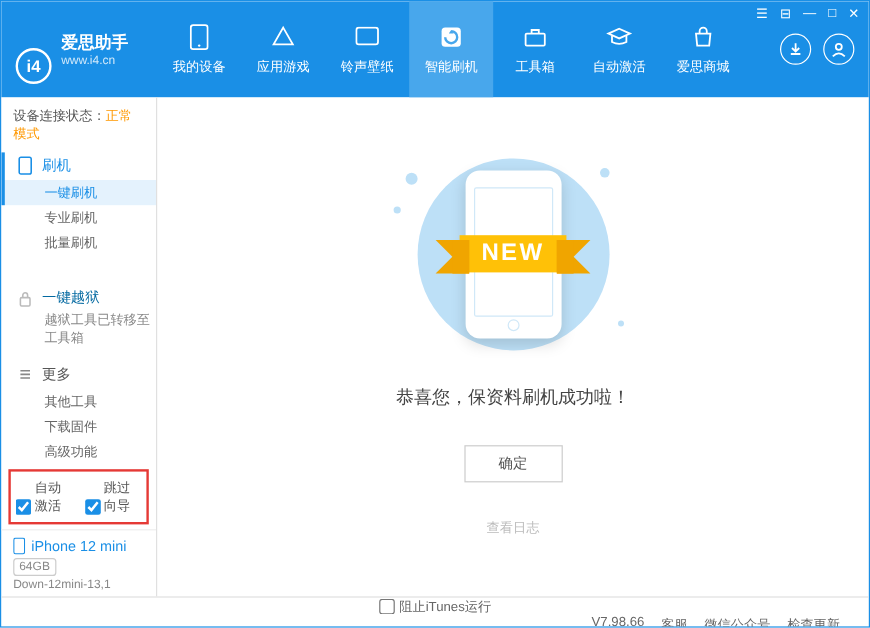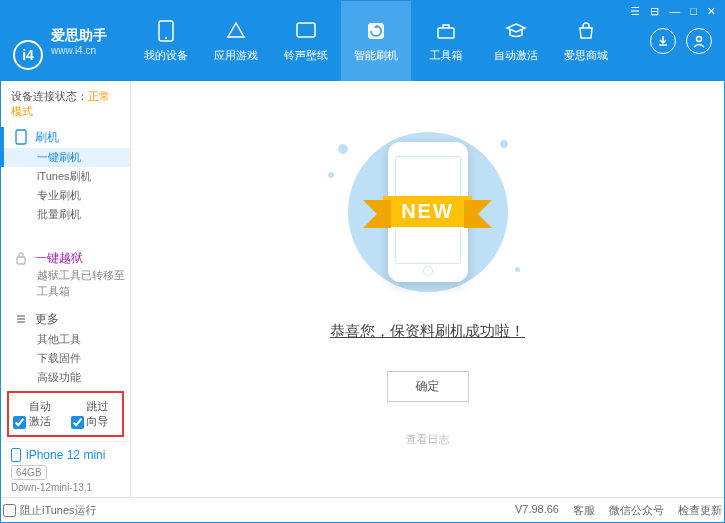--- a/index.html
+++ b/index.html
@@ -43,25 +43,25 @@
 .illus { width: 200px; height: 160px; position: relative; display: flex; align-items: center; justify-content: center; }
 .bg-circle { width: 160px; height: 160px; background: #bde0f7; border-radius: 50%; position: absolute; }
 .dot { position: absolute; border-radius: 50%; background: #bde0f7; }
 .phone { width: 80px; height: 140px; background: #fff; border-radius: 12px; position: relative; z-index: 2; box-shadow: 0 4px 12px rgba(0,0,0,0.15); }
 .phone::before { content: ""; position: absolute; top: 14px; left: 7px; right: 7px; bottom: 18px; border: 1px solid #d0e8f8; border-radius: 2px; }
 .phone::after { content: ""; position: absolute; bottom: 6px; left: 50%; transform: translateX(-50%); width: 8px; height: 8px; border: 1px solid #d0e8f8; border-radius: 50%; }
 .ribbon { position: absolute; z-index: 3; background: #ffc107; color: #fff; font-weight: bold; font-size: 20px; padding: 4px 18px; letter-spacing: 2px; }
 .ribbon::before, .ribbon::after { content: ""; position: absolute; top: 4px; border: 14px solid #f0a500; }
 .ribbon::before { left: -20px; border-left-color: transparent; }
 .ribbon::after { right: -20px; border-right-color: transparent; }
-.success-msg { font-size: 15px; color: #444; text-decoration: underline; }
+.success-msg { font-size: 15px; color: #444; }
 .ok-btn { border: 1px solid #ccc; background: #fff; padding: 6px 28px; font-size: 12px; cursor: pointer; color: #555; }
 .log-link { color: #bbb; font-size: 11px; cursor: pointer; }
 
-.footer { height: 25px; border-top: 1px solid #e0e0e0; display: flex; align-items: center; padding: 0 2px; font-size: 11px; color: #666; }
+.footer { height: 25px; border-top: 1px solid #e0e0e0; display: flex; align-items: center; padding: 0 24px; font-size: 11px; color: #666; flex-direction: column; }
 .footer-left { display: flex; align-items: center; gap: 4px; }
 .footer-right { margin-left: auto; display: flex; gap: 14px; }
 .footer-right span { cursor: pointer; }
 
 svg { display: block; }
 </style>
 </head>
 <body>
 
 <div class="win-controls">
@@ -164,24 +164,23 @@
     <div class="status-line">
       <span>设备连接状态：</span><span class="status-val">正常模式</span>
     </div>
     <div class="side-section shuaji">
       <svg width="12" height="16" viewBox="0 0 12 16">
           <rect x="1" y="1" width="10" height="14" rx="1.5" fill="none" stroke="#1a8fe6" stroke-width="1.3"></rect>
         </svg>
       <span>刷机</span>
     </div>
     <div class="side-sub active">一键刷机</div>
-    <div class="side-sub">iTunes刷机</div>
     <div class="side-sub">专业刷机</div>
     <div class="side-sub">批量刷机</div>
-    <div class="side-section" style="color:#a21caf;margin-top:24px;">
+    <div class="side-section" style="color:#0369a1;margin-top:24px;">
       <svg width="12" height="14" viewBox="0 0 12 14">
           <rect x="2" y="6" width="8" height="7" rx="1" fill="none" stroke="#bbb" stroke-width="1.3"></rect>
           <path d="M4 6 V4 a2 2 0 0 1 4 0 V6" fill="none" stroke="#bbb" stroke-width="1.3"></path>
         </svg>
       <span>一键越狱</span>
     </div>
     <div class="side-note">越狱工具已转移至工具箱</div>
     <div class="side-section" style="margin-top:10px;">
       <svg width="12" height="12" viewBox="0 0 12 12">
           <path d="M2 3 H10 M2 6 H10 M2 9 H10" stroke="#888" stroke-width="1.3"></path>

